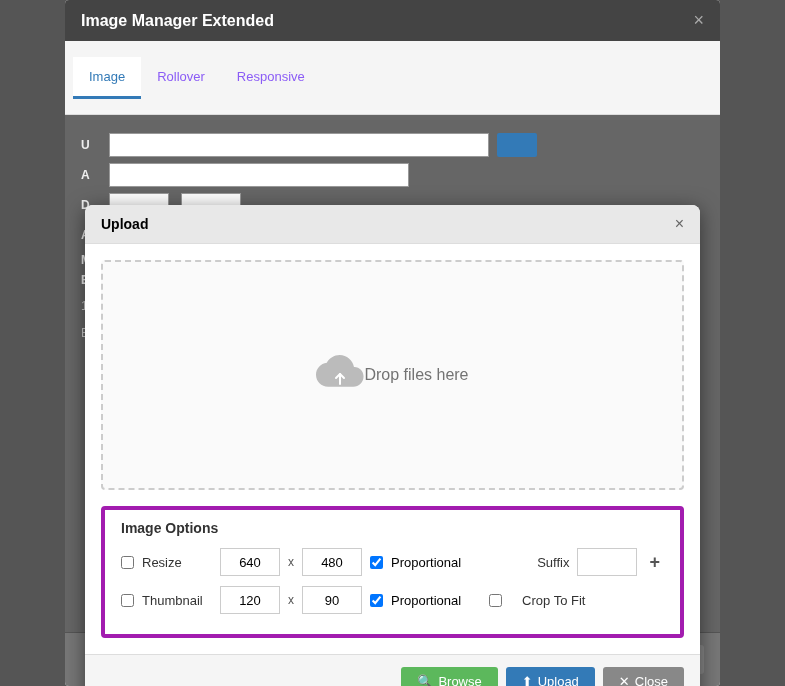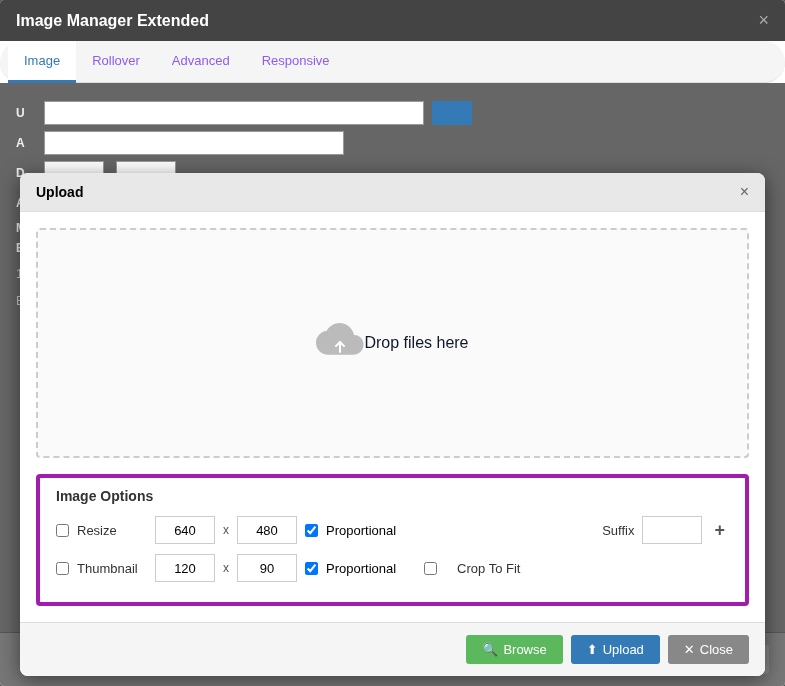--- a/index.html
+++ b/index.html
@@ -18,21 +18,21 @@
       position: absolute;
       top: 0; left: 0; right: 0; bottom: 0;
       display: flex;
       align-items: flex-start;
       justify-content: center;
       padding-top: 0;
     }
 
     .main-dialog-box {
       background: #fff;
-      width: 785px;
+      width: 655px;
       min-height: 686px;
       border-radius: 4px;
       overflow: hidden;
       display: flex;
       flex-direction: column;
     }
 
     .main-dialog-header {
       background: #444;
       color: #fff;
@@ -51,22 +51,21 @@
       background: none;
       border: none;
       color: #aaa;
     }
 
     
     .tabs-bar {
       background: #f5f5f5;
       border-bottom: 1px solid #ddd;
       display: flex;
-      padding: 0 8px;
-      border-radius: 21px;
+      padding: 16px 8px;
     }
 
     .tab-item {
       padding: 12px 16px;
       cursor: pointer;
       color: #8b5cf6;
       font-size: 13px;
       border-bottom: 3px solid transparent;
       margin-bottom: -1px;
     }
@@ -172,21 +171,21 @@
     }
 
     
     .drop-zone {
       border: 2px dashed #ccc;
       border-radius: 4px;
       height: 230px;
       display: flex;
       align-items: center;
       justify-content: center;
-      color: #0f172a;
+      color: #737373;
       font-size: 16px;
       gap: 0;
       margin-bottom: 16px;
       background: #fafafa;
     }
 
     .upload-cloud-icon {
       font-size: 40px;
       color: #bbb;
     }
@@ -365,23 +364,20 @@
       <span>Image Manager Extended</span>
       <button class="main-dialog-close">×</button>
     </div>
 
     <div class="tabs-bar">
       <div class="tab-item active">
         <span>Image</span>
       </div>
       <div class="tab-item">
         <span>Rollover</span>
-      </div>
-      <div class="tab-item">
-        <span>Advanced</span>
       </div>
       <div class="tab-item">
         <span>Responsive</span>
       </div>
     </div>
 
     <div class="main-content">
 
       <div class="bg-labels">
         <div class="bg-line">

